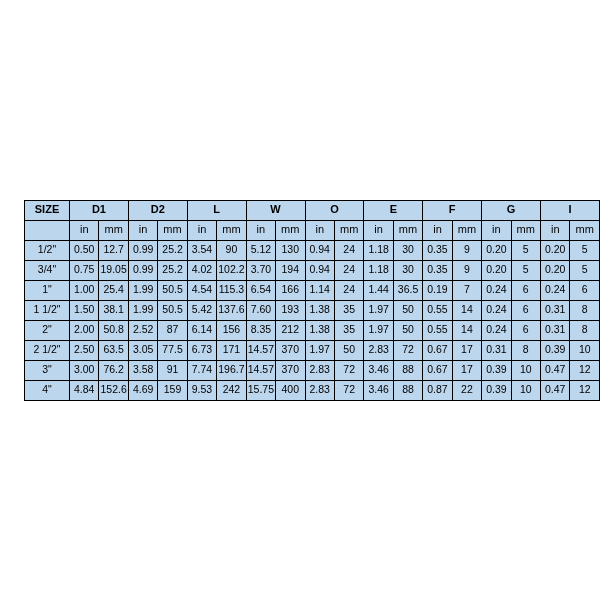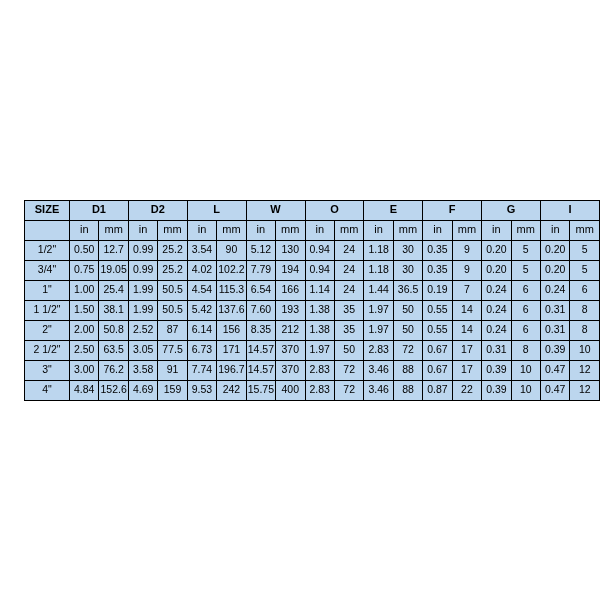--- a/index.html
+++ b/index.html
@@ -124,21 +124,21 @@
             <td class="col-unit">5</td>
           </tr>
           <tr>
             <td class="col-size size-cell">3/4"</td>
             <td class="col-unit">0.75</td>
             <td class="col-unit">19.05</td>
             <td class="col-unit">0.99</td>
             <td class="col-unit">25.2</td>
             <td class="col-unit">4.02</td>
             <td class="col-unit">102.2</td>
-            <td class="col-unit">7.79</td>
+            <td class="col-unit">3.70</td>
             <td class="col-unit">194</td>
             <td class="col-unit">0.94</td>
             <td class="col-unit">24</td>
             <td class="col-unit">1.18</td>
             <td class="col-unit">30</td>
             <td class="col-unit">0.35</td>
             <td class="col-unit">9</td>
             <td class="col-unit">0.20</td>
             <td class="col-unit">5</td>
             <td class="col-unit">0.20</td>

